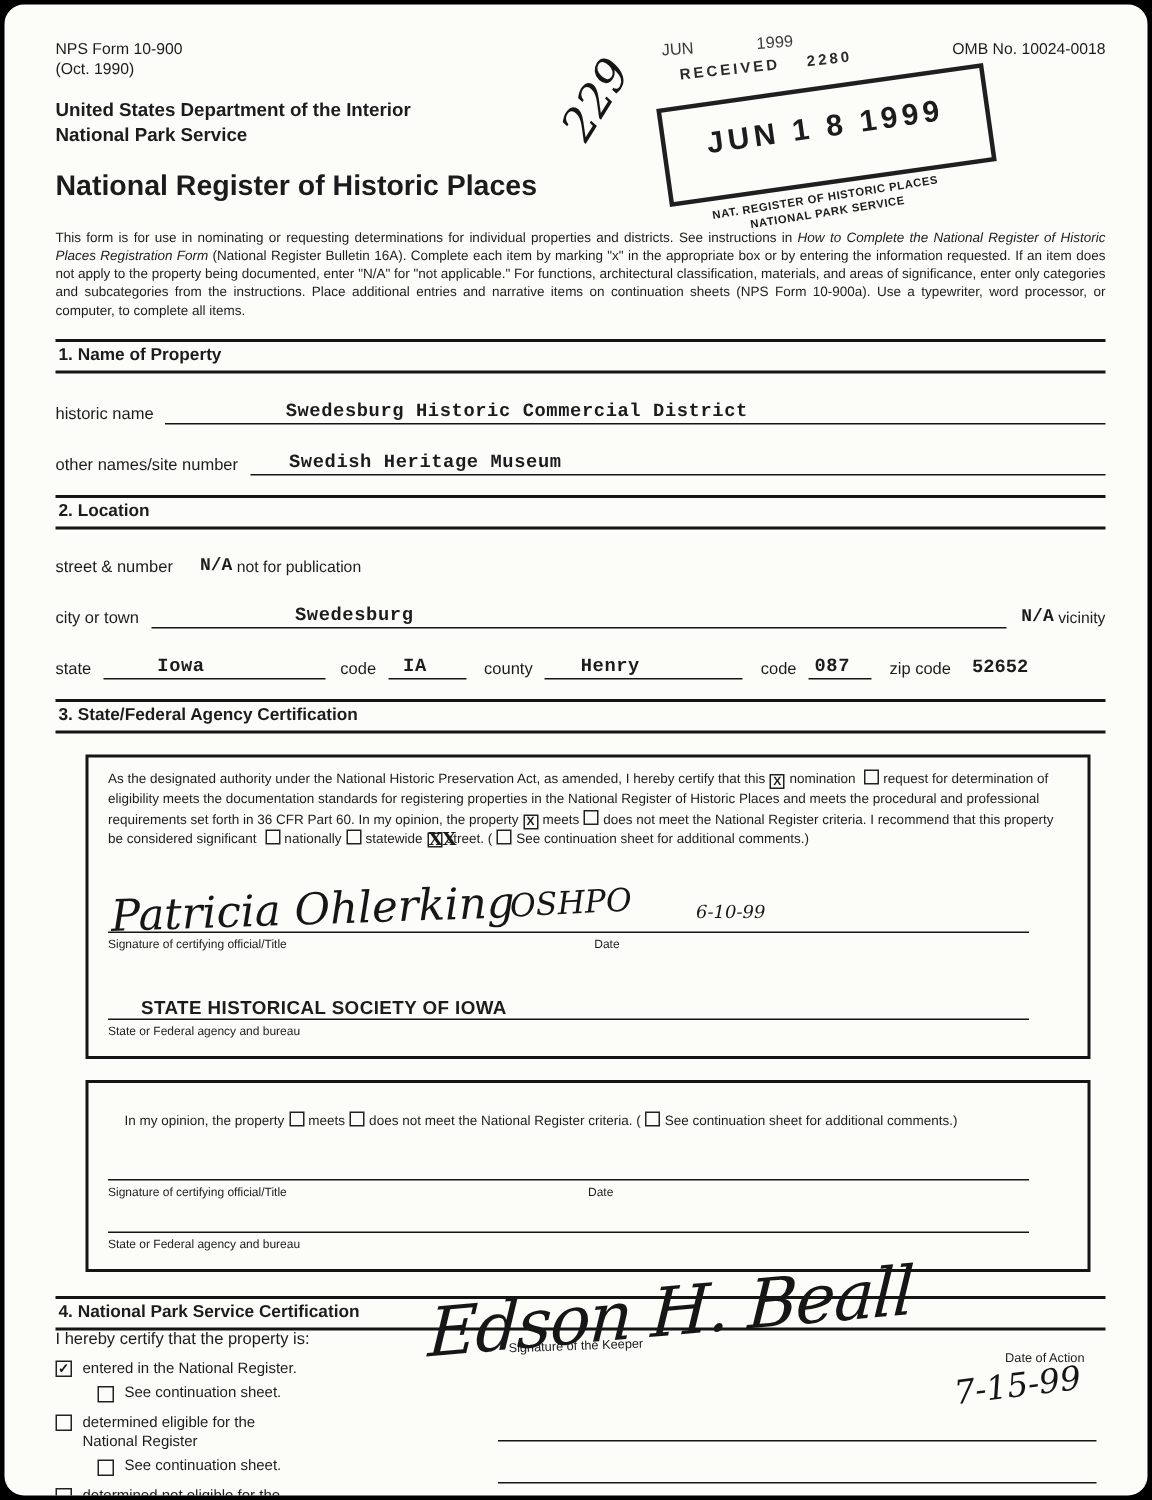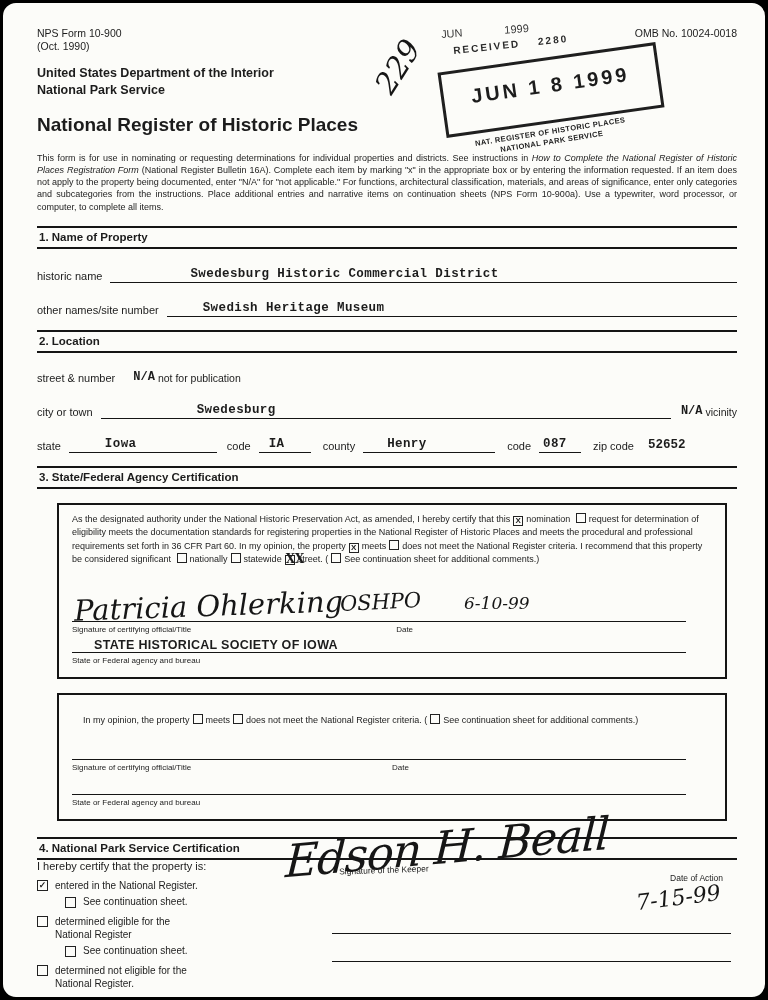--- a/index.html
+++ b/index.html
@@ -30,24 +30,24 @@
   .stamp-date{font-size:20px;font-weight:bold;letter-spacing:3px;}
   .stamp-org{position:absolute;left:92px;top:108px;width:236px;transform:rotate(-9deg);text-align:center;font-weight:bold;}
   .stamp-org div{font-size:7.5px;letter-spacing:0.4px;line-height:1.35;}
   
   .cert-box{border:2px solid #151515;margin:14px 10px 0 20px;padding:8px 13px 10px;font-size:9px;line-height:1.5;}
   .cb{display:inline-block;width:8px;height:8px;border:1.2px solid #222;line-height:8px;font-size:8px;text-align:center;vertical-align:-1px;margin:0 3px;font-weight:bold;overflow:visible;}
   .cb.handx{font-family:"DejaVu Serif",serif;font-size:12px;line-height:6px;font-weight:bold;}
   .sig-zone{position:relative;height:50px;margin-top:4px;border-bottom:1.6px solid #151515;width:96%;}
   .hw-name{position:absolute;left:2px;bottom:-8px;font-size:29px;transform:rotate(-2deg);white-space:nowrap;}
   .hw-title{position:absolute;left:268px;bottom:2px;font-size:21px;transform:rotate(-3deg);}
-  .hw-date{position:absolute;left:392px;bottom:4px;font-size:17px;}
+  .hw-date{position:absolute;left:392px;bottom:4px;font-size:12px;}
   .sig-labels{display:flex;font-size:8px;margin-top:2px;}
   .date-lab{margin-left:205px;}
-  .agency-zone{margin-top:0;width:96%;}
+  .agency-zone{margin-top:27px;width:96%;}
   .agency-line{border-bottom:1.6px solid #151515;}
   .agency-stamp{font-weight:bold;font-size:12.5px;letter-spacing:0.3px;margin:0 0 -3px 22px;position:relative;}
   .agency-label{font-size:8px;margin-top:2px;}
   .b2-line{border-bottom:1.6px solid #151515;width:96%;margin-top:32px;}
   .b2-line.second{margin-top:20px;}
   .b2-labels{position:relative;font-size:8px;margin-top:2px;width:96%;}
   .b2-date{position:absolute;left:320px;top:0;}
   
   .sec4{position:relative;margin-top:16px;height:224px;}
   .certify-lab{font-size:11px;margin-top:0;}
@@ -90,21 +90,21 @@
     <div class="sec-head">1. Name of Property</div>
     <div class="frow">
       <span class="flabel">historic name</span>
       <span class="fill">
           <span class="tval" style="left:80px">Swedesburg Historic Commercial District</span>
         </span>
     </div>
     <div class="frow">
       <span class="flabel">other names/site number</span>
       <span class="fill">
-          <span class="tval" style="left:36px">Swedish Heritage Museum</span>
+          <span class="tval" style="left:26px">Swedish Heritage Museum</span>
         </span>
     </div>
 
     <div class="sec-head">2. Location</div>
     <div class="frow">
       <span class="flabel">street &amp; number</span>
       <span class="na">N/A</span>
       <span class="fnote">not for publication</span>
     </div>
     <div class="frow">

